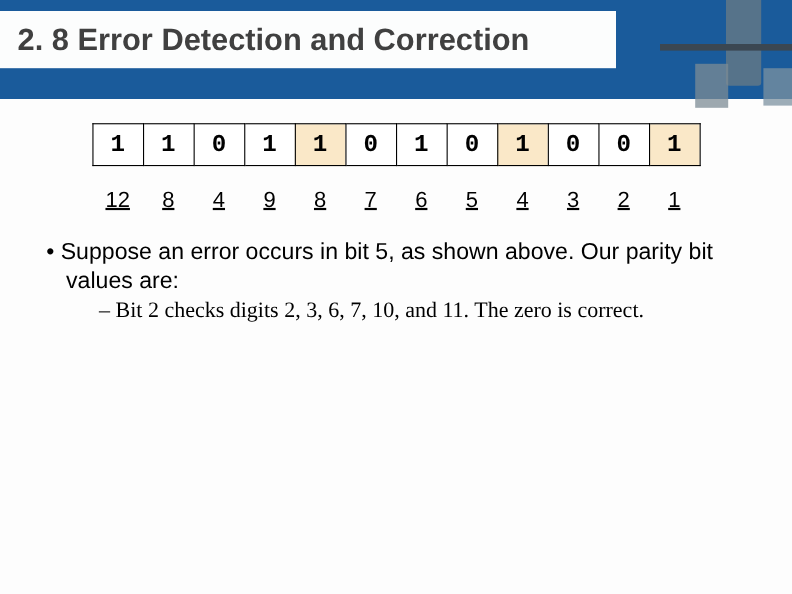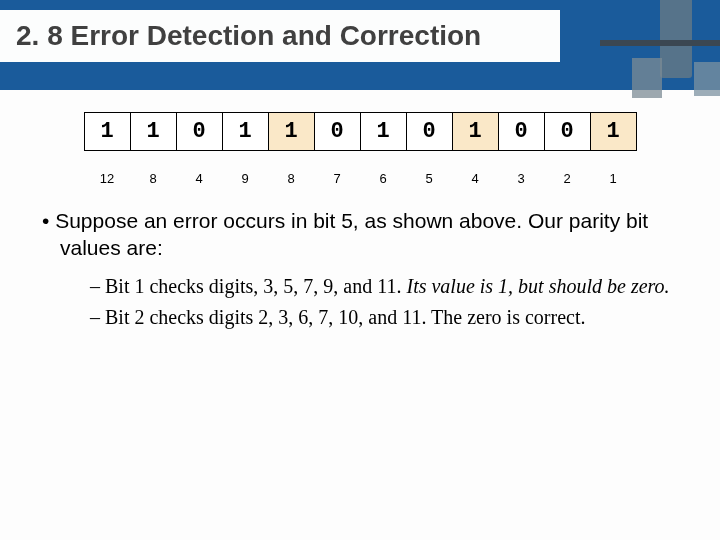--- a/index.html
+++ b/index.html
@@ -62,27 +62,28 @@
     height: 38px;
     border: 1px solid #000;
     font-family: "Courier New", monospace;
     font-size: 22px;
     font-weight: bold;
     background: #fff;
   }
   .bit-row td.hl { background: #fae8c8; }
   .pos-row td {
     height: 26px;
-    font-size: 13px;
+    font-size: 20px;
     padding-top: 20px;
+    text-decoration: underline;
   }
   .para {
     font-size: 21px;
     line-height: 1.28;
-    margin-bottom: 12px;
+    margin-bottom: 0;
     padding-left: 30px;
     text-indent: -18px;
   }
   .bullet::before {
     content: "• ";
   }
   .sublist {
     padding-left: 60px;
     font-family: "Times New Roman", Times, serif;
     font-size: 20px;
@@ -143,20 +144,17 @@
       <td>2</td>
       <td>1</td>
     </tr>
   </tbody>
     </table>
 
   <div class="para bullet">Suppose an error occurs in bit 5, as shown above. Our parity bit values are:</div>
 
   <div class="sublist">
     <div class="item">
-      <span>Bit 1 checks digits, 3, 5, 7, 9, and 11. </span><span class="em">Its value is 1, but should be zero.</span>
-    </div>
-    <div class="item">
       <span>Bit 2 checks digits 2, 3, 6, 7, 10, and 11. The zero is correct.</span><span class="em"></span>
     </div>
   </div>
 
 </div>
 
 </body></html>

